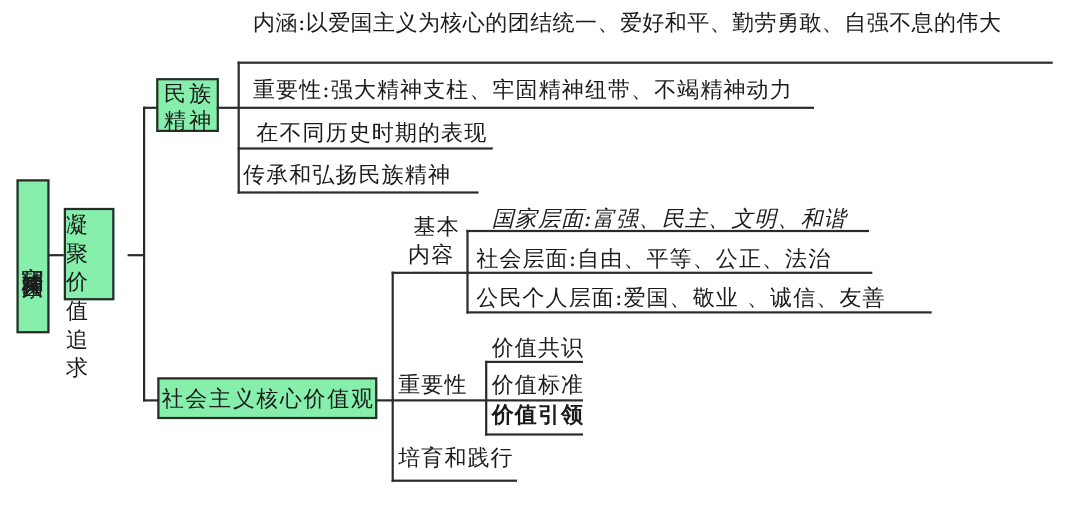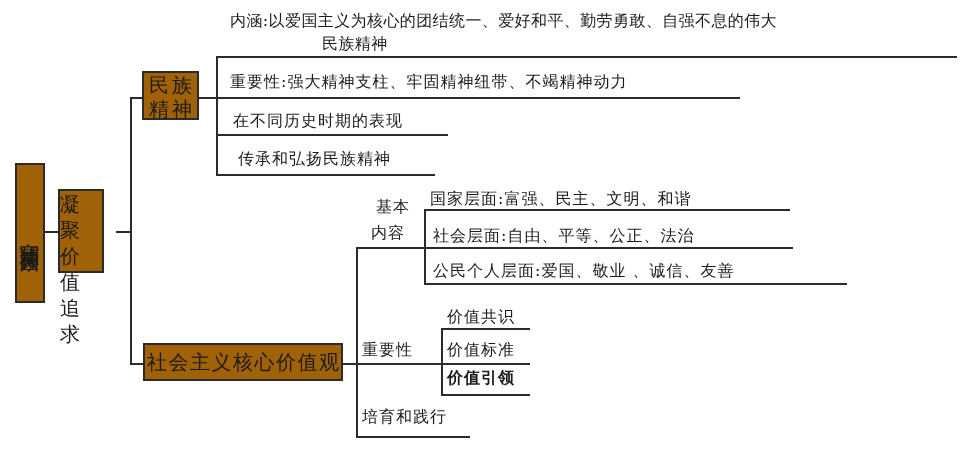--- a/index.html
+++ b/index.html
@@ -3,28 +3,28 @@
 <meta charset="utf-8">
 <style>
   * { margin:0; padding:0; box-sizing:border-box; }
   html,body { background:#ffffff; }
   .canvas {
     position:relative; width:968px; height:465px; background:#ffffff;
     font-family:"DejaVu Serif","Liberation Serif",serif;
     color:#1b1b1b; overflow:hidden;
   }
   .txt {
-    position:absolute; font-size:16px; line-height:23px;
+    position:absolute; font-size:20px; line-height:23px;
     letter-spacing:1px; white-space:pre; color:#1b1b1b;
   }
   .txt.tight { letter-spacing:0.4px; }
   .hl { position:absolute; height:2px; background:#2b2b2b; }
   .vl { position:absolute; width:2px; background:#2b2b2b; }
   .bx {
-    position:absolute; border:2px solid #2b2b2b; background:#a16207;
+    position:absolute; border:2px solid #2b2b2b; background:#86efac;
     display:flex; align-items:center; justify-content:center;
     font-size:20px; color:#1b1b1b;
   }
   .bx.col { flex-direction:column; justify-content:space-evenly; }
   .vtxt {
     writing-mode:vertical-rl; text-orientation:upright;
     letter-spacing:2px; line-height:26px; font-size:20px;
   }
   .sp5 { letter-spacing:6px; margin-right:-6px; line-height:26px; }
   .sp2 { letter-spacing:3px; margin-right:-3px; line-height:24px; }
@@ -44,36 +44,35 @@
     <span class="sp5">价值</span>
     <span class="sp5">追求</span>
   </div>
 
   <div class="bx col" style="left:142px; top:71px; width:57px; height:49px;">
     <span class="sp2">民族</span>
     <span class="sp2">精神</span>
   </div>
 
   <span class="txt tight" style="left:230px; top:9px;">内涵:以爱国主义为核心的团结统一、爱好和平、勤劳勇敢、自强不息的伟大</span>
-  <span class="txt tight" style="left:322px; top:32px;">民族精神</span>
 
   <span class="txt" style="left:230px; top:70px;">重要性:强大精神支柱、牢固精神纽带、不竭精神动力</span>
 
   <span class="txt" style="left:233px; top:109px;">在不同历史时期的表现</span>
 
-  <span class="txt" style="left:238px; top:147px;text-align:right;">传承和弘扬民族精神</span>
+  <span class="txt" style="left:221px; top:147px;text-align:right;">传承和弘扬民族精神</span>
 
   <div class="bx" style="left:143px; top:343px; width:200px; height:38px;">
     <span class="core-label">社会主义核心价值观</span>
   </div>
 
   <span class="txt" style="left:376px; top:195px;">基本</span>
   <span class="txt" style="left:371px; top:221px;font-family:Liberation Serif, serif;">内容</span>
 
-  <span class="txt" style="left:430px; top:187px;">国家层面:富强、民主、文明、和谐</span>
+  <span class="txt" style="left:447px; top:187px;font-style:italic;">国家层面:富强、民主、文明、和谐</span>
   <span class="txt" style="left:433px; top:224px;">社会层面:自由、平等、公正、法治</span>
   <span class="txt" style="left:433px; top:259px;">公民个人层面:爱国、敬业 、诚信、友善</span>
 
   <span class="txt" style="left:362px; top:338px;">重要性</span>
 
   <span class="txt" style="left:447px; top:305px;">价值共识</span>
   <span class="txt" style="left:447px; top:338px;">价值标准</span>
   <span class="txt" style="left:447px; top:366px;font-weight:bold;">价值引领</span>
 
   <span class="txt" style="left:362px; top:405px;">培育和践行</span>

